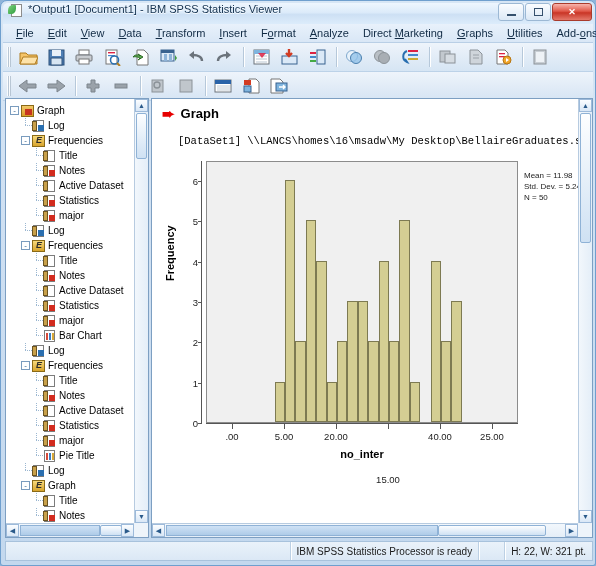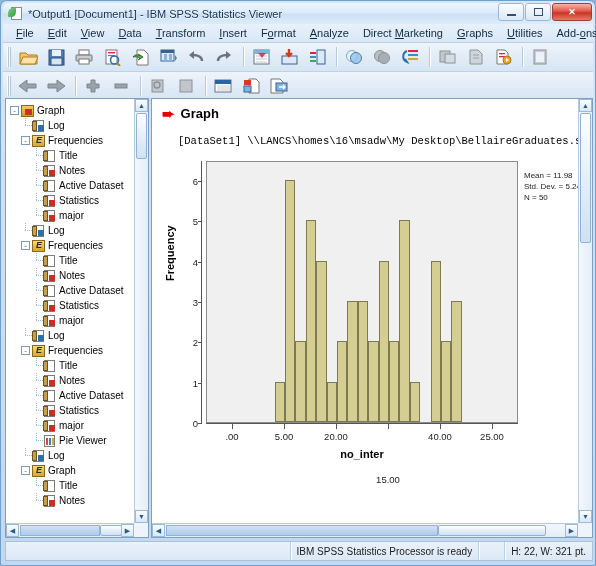--- a/index.html
+++ b/index.html
@@ -22,21 +22,21 @@
     border: 1px solid #6f9fce;
     border-radius: 7px 7px 3px 3px;
     padding: 2px;
   }
 
   
   #titlebar {
     height: 21px;
     position: relative;
     display: flex;
-    align-items: center;
+    align-items: flex-start;
     padding-left: 5px;
     border-radius: 5px 5px 0 0;
     background: linear-gradient(180deg,#eef6fe 0%, #dcebfa 45%, #cde0f4 55%, #dcecfb 100%);
   }
   #app-icon {
     width: 15px; height: 15px;
     margin-right: 5px;
     position: relative;
     flex: 0 0 auto;
   }
@@ -705,20 +705,30 @@
             <span class="elbow"></span>
             <span class="tico">
               <i class="pg"></i>
               <i class="bk"></i>
               <i class="rd"></i>
             </span>
             <span>major</span>
           </div>
           <div class="node">
             <span class="indent1"></span>
+            <span class="indent1"></span>
+            <span class="elbow"></span>
+            <span class="tico">
+              <i class="pg"></i>
+              <i class="bars"></i>
+            </span>
+            <span>Bar Chart</span>
+          </div>
+          <div class="node">
+            <span class="indent1"></span>
             <span class="elbow"></span>
             <span class="tico">
               <i class="pg"></i>
               <i class="bk"></i>
               <i class="bl"></i>
             </span>
             <span>Log</span>
           </div>
           <div class="node">
             <span class="indent1"></span>
@@ -782,21 +792,21 @@
             <span>major</span>
           </div>
           <div class="node">
             <span class="indent1"></span>
             <span class="indent1"></span>
             <span class="elbow"></span>
             <span class="tico">
               <i class="pg"></i>
               <i class="bars"></i>
             </span>
-            <span>Pie Viewer</span>
+            <span>Pie Title</span>
           </div>
           <div class="node">
             <span class="indent1"></span>
             <span class="elbow"></span>
             <span class="tico">
               <i class="pg"></i>
               <i class="bk"></i>
               <i class="bl"></i>
             </span>
             <span>Log</span>

